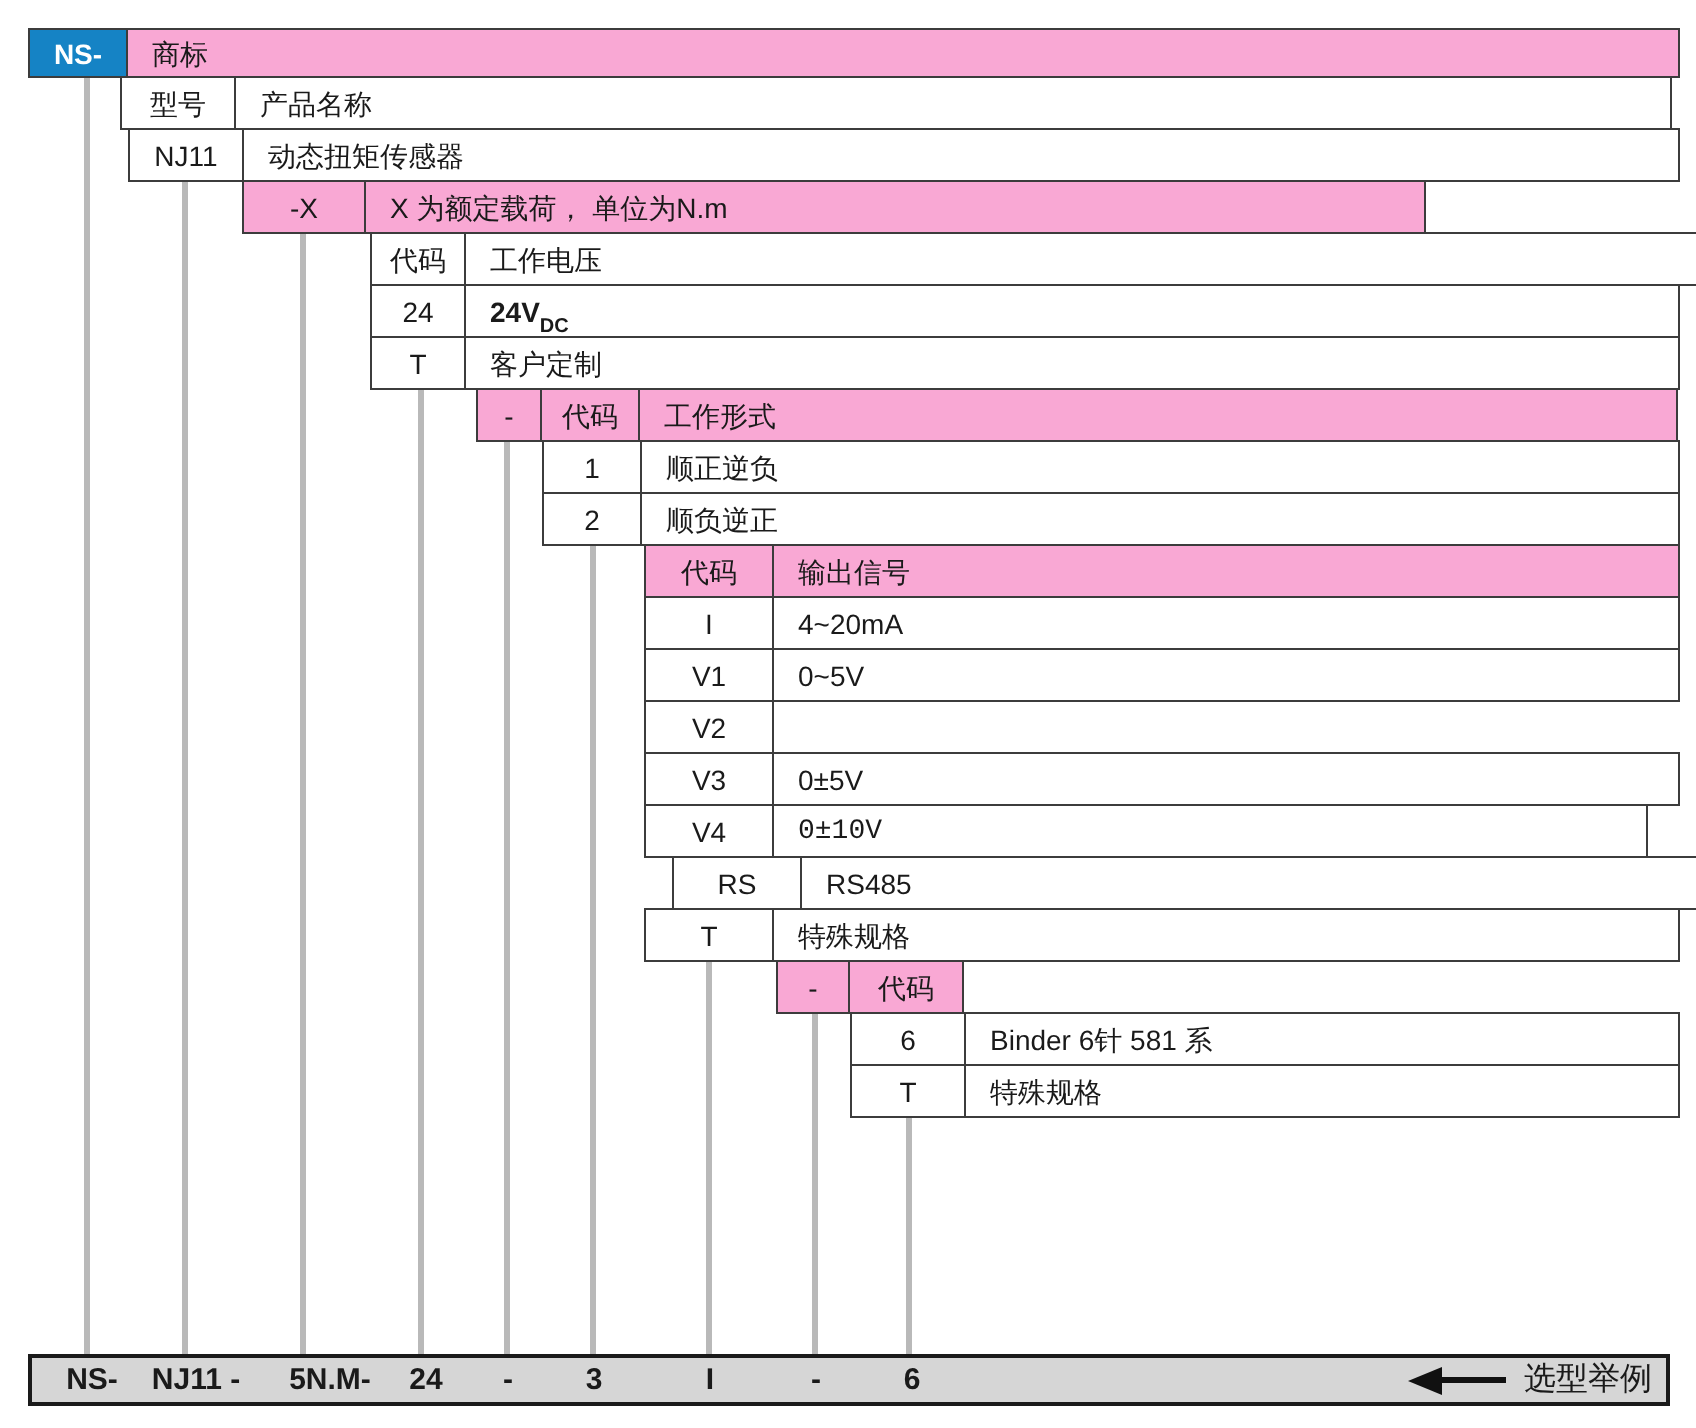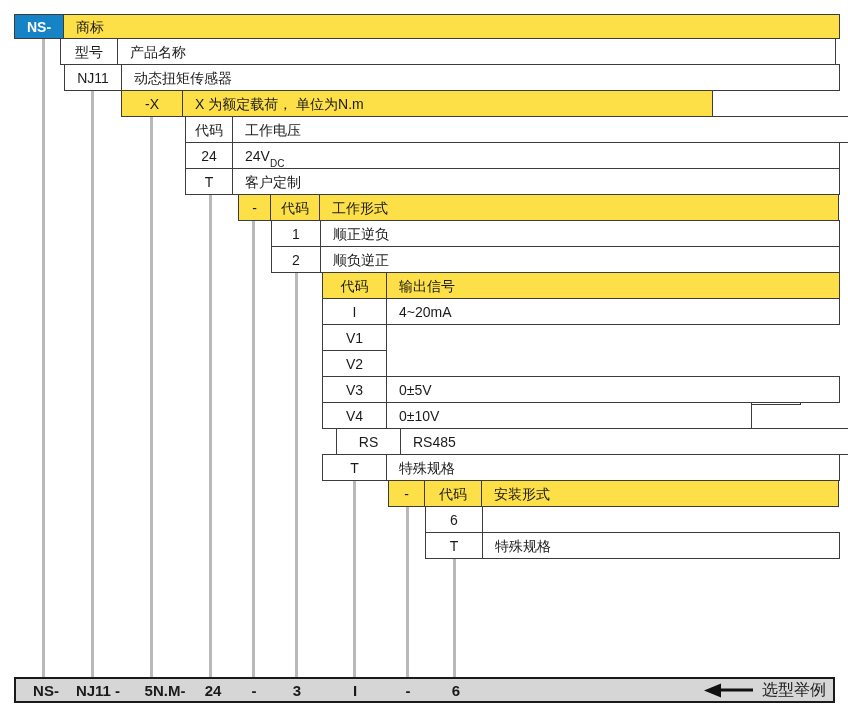--- a/index.html
+++ b/index.html
@@ -11,21 +11,21 @@
   .row{position:absolute;display:flex;}
   .cell{
     box-sizing:border-box;height:100%;
     border:1px solid #3c3c3c;background:#ffffff;
     display:flex;align-items:center;
     font-size:14px;line-height:1;white-space:nowrap;
   }
   .cell + .cell{margin-left:-1px;}
   .cell.code{justify-content:center;}
   .cell.desc{padding-left:12px;}
-  .cell.gray{background:#fde047;}
+  .cell.gray{background:#f9a8d4;}
   .cell.blue{background:#1583c5;color:#ffffff;font-weight:bold;border-color:#3c3c3c;}
   .sub{font-size:10px;margin-top:16px;}
   .vline{position:absolute;width:3px;background:#b9b9b9;}
   #example-bar{
     position:absolute;left:14px;top:677px;width:821px;height:26px;
     box-sizing:border-box;background:#d6d6d6;border:2px solid #1a1a1a;
   }
   .bar-item{
     position:absolute;top:50%;transform:translate(-50%,-50%);
     font-weight:bold;font-size:15px;white-space:nowrap;
@@ -73,21 +73,21 @@
   <div class="cell code gray" style="width:62px;">-X</div>
   <div class="cell desc gray" style="width:531px;text-align:center;">X 为额定载荷， 单位为N.m</div>
 </div>
 
 <div class="row" style="left:185px;top:116px;height:27px;">
   <div class="cell code" style="width:48px;">代码</div>
   <div class="cell desc" style="width:656px;">工作电压</div>
 </div>
 <div class="row" style="left:185px;top:142px;height:27px;">
   <div class="cell code" style="width:48px;">24</div>
-  <div class="cell desc" style="width:608px;">
+  <div class="cell desc" style="width:608px;font-weight:bold;">
     <span>24V</span>
       <span class="sub">DC</span>
   </div>
 </div>
 <div class="row" style="left:185px;top:168px;height:27px;">
   <div class="cell code" style="width:48px;">T</div>
   <div class="cell desc" style="width:608px;">客户定制</div>
 </div>
 
 <div class="row" style="left:238px;top:194px;height:27px;">
@@ -107,49 +107,50 @@
 <div class="row" style="left:322px;top:272px;height:27px;">
   <div class="cell code gray" style="width:65px;">代码</div>
   <div class="cell desc gray" style="width:454px;">输出信号</div>
 </div>
 <div class="row" style="left:322px;top:298px;height:27px;">
   <div class="cell code" style="width:65px;">I</div>
   <div class="cell desc" style="width:454px;">4~20mA</div>
 </div>
 <div class="row" style="left:322px;top:324px;height:27px;">
   <div class="cell code" style="width:65px;">V1</div>
+  <div class="cell desc" style="width:454px;">0~5V</div>
 </div>
 <div class="row" style="left:322px;top:350px;height:27px;">
   <div class="cell code" style="width:65px;">V2</div>
   <div class="cell desc" style="width:415px;margin-top:28px;">0~10V</div>
 </div>
 <div class="row" style="left:322px;top:376px;height:27px;">
   <div class="cell code" style="width:65px;">V3</div>
   <div class="cell desc" style="width:454px;">0±5V</div>
 </div>
 <div class="row" style="left:322px;top:402px;height:27px;">
   <div class="cell code" style="width:65px;">V4</div>
-  <div class="cell desc" style="width:366px;">0±10V</div>
+  <div class="cell desc" style="width:438px;font-family:Liberation Mono, monospace;">0±10V</div>
 </div>
 <div class="row" style="left:336px;top:428px;height:27px;">
   <div class="cell code" style="width:65px;">RS</div>
   <div class="cell desc" style="width:454px;">RS485</div>
 </div>
 <div class="row" style="left:322px;top:454px;height:27px;">
   <div class="cell code" style="width:65px;">T</div>
   <div class="cell desc" style="width:454px;">特殊规格</div>
 </div>
 
 <div class="row" style="left:388px;top:480px;height:27px;">
   <div class="cell code gray" style="width:37px;">-</div>
   <div class="cell code gray" style="width:58px;">代码</div>
-  <div class="cell desc gray" style="width:358px;">安装形式</div>
 </div>
 <div class="row" style="left:425px;top:506px;height:27px;">
   <div class="cell code" style="width:58px;">6</div>
+  <div class="cell desc" style="width:358px;">Binder 6针 581 系</div>
 </div>
 <div class="row" style="left:425px;top:532px;height:27px;">
   <div class="cell code" style="width:58px;">T</div>
   <div class="cell desc" style="width:358px;">特殊规格</div>
 </div>
 
 <div id="example-bar">
   <span class="bar-item" style="left:30px;">NS-</span>
   <span class="bar-item" style="left:82px;">NJ11 -</span>
   <span class="bar-item" style="left:149px;">5N.M-</span>

